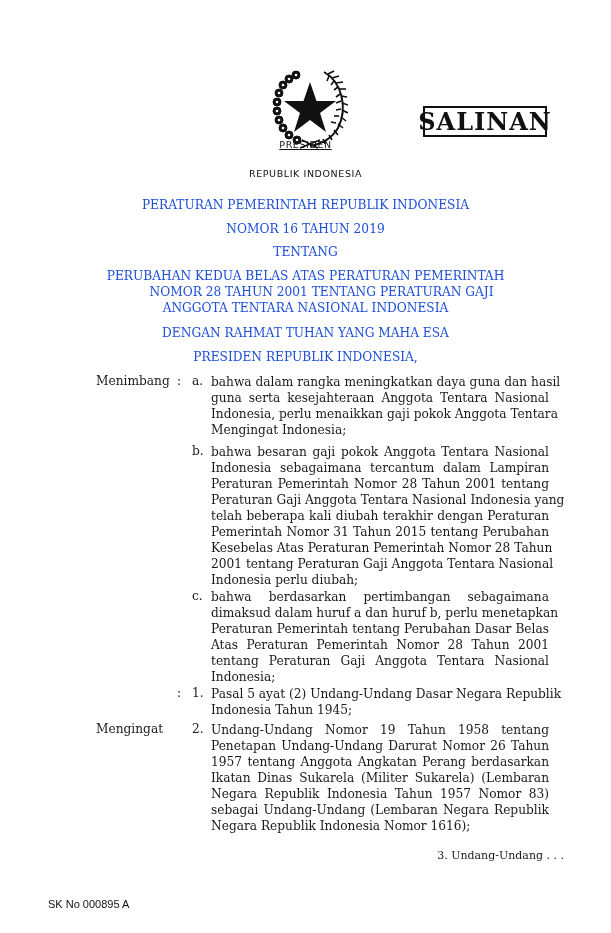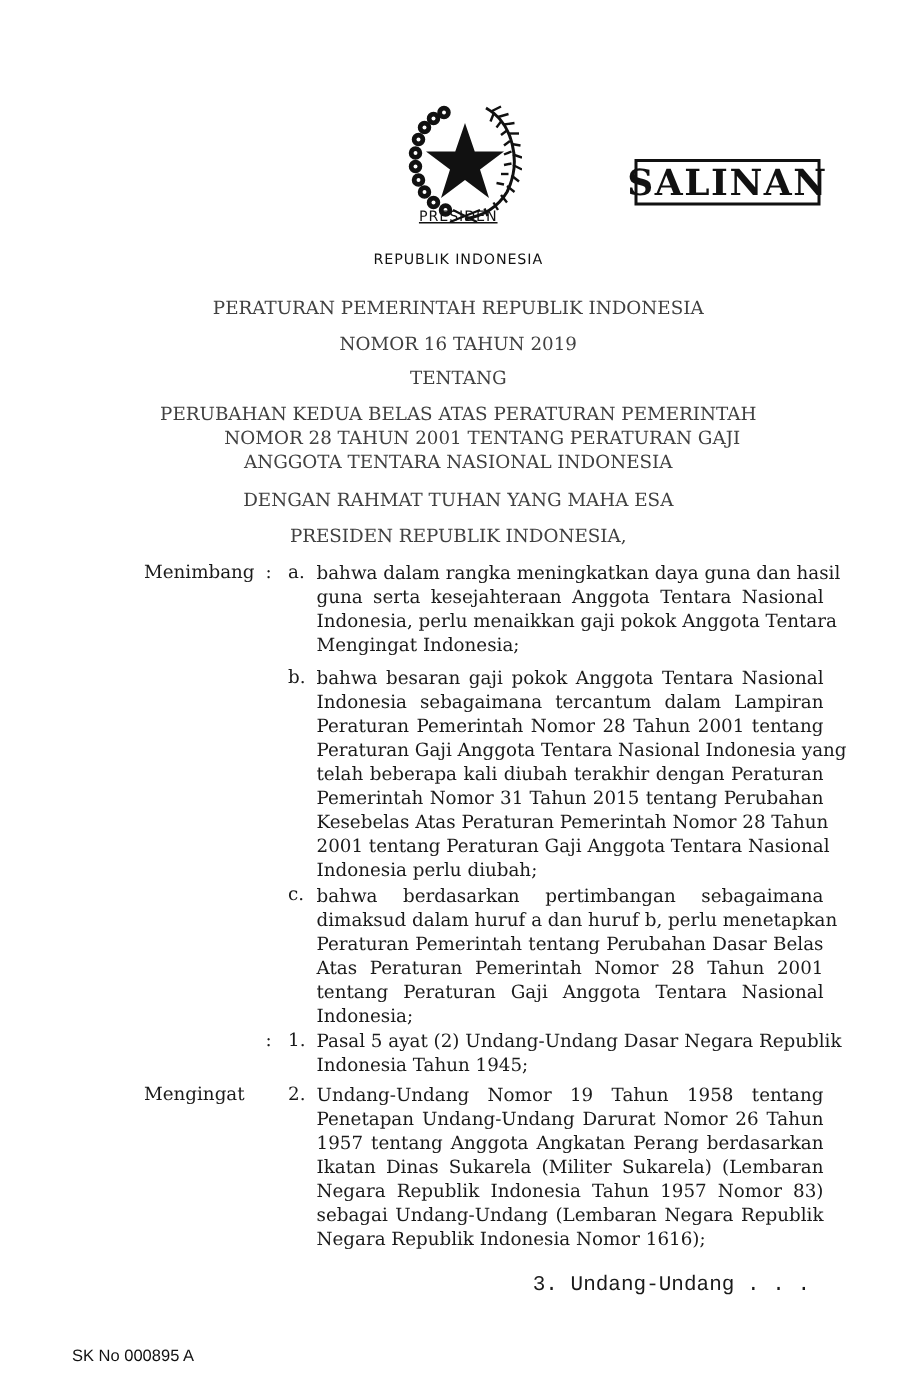--- a/index.html
+++ b/index.html
@@ -12,34 +12,34 @@
       border: 2px solid #111; display: flex; align-items: center; justify-content: center;
       font-family: "DejaVu Serif", serif; font-weight: bold; font-size: 24px; letter-spacing: 1px;
       color: #111;
     }
     .pres-label {
       position: absolute; left: 0; width: 611px; text-align: center;
       font-family: "DejaVu Sans", sans-serif; font-size: 9.5px; letter-spacing: 0.6px; color: #111;
     }
     .center-line {
       position: absolute; left: 0; width: 611px; text-align: center;
-      font-size: 12.2px; color: #404040; white-space: nowrap;
+      font-size: 12.2px; color: #1d4ed8; white-space: nowrap;
     }
 
     .label { position: absolute; font-size: 12.2px; white-space: nowrap; }
     .colon { position: absolute; font-size: 12.2px; }
     .marker { position: absolute; font-size: 12.2px; }
     .para {
       position: absolute; left: 211px; width: 338px;
       font-size: 12.2px; line-height: 16px; text-align: justify;
     }
     .para .ln { display: block; text-align: justify; text-align-last: justify; white-space: nowrap; }
     .para .ln.last { text-align-last: left; }
 
-    .next-ref { position: absolute; right: 71px; top: 849px; font-size: 14px; white-space: nowrap; font-family: Liberation Mono, monospace; }
+    .next-ref { position: absolute; right: 47px; top: 849px; font-size: 11px; white-space: nowrap; }
     .sk { position: absolute; left: 48px; top: 898px; font-family: "Liberation Sans", sans-serif; font-size: 11px; color: #111; }
   </style>
 </head>
 <body>
 
 <div class="emblem">
   <svg width="76" height="82" viewBox="0 0 76 82">
 
     <polygon points="38,14 44.5,33 64,33 48,45 54,64 38,52 22,64 28,45 12,33 31.5,33" fill="#111"></polygon>
 

